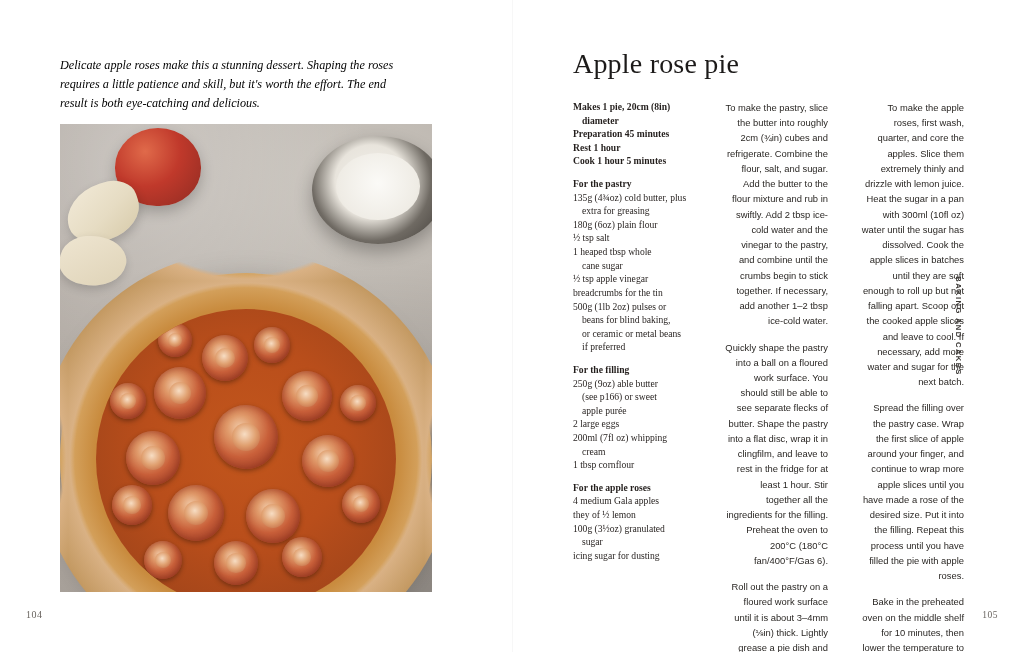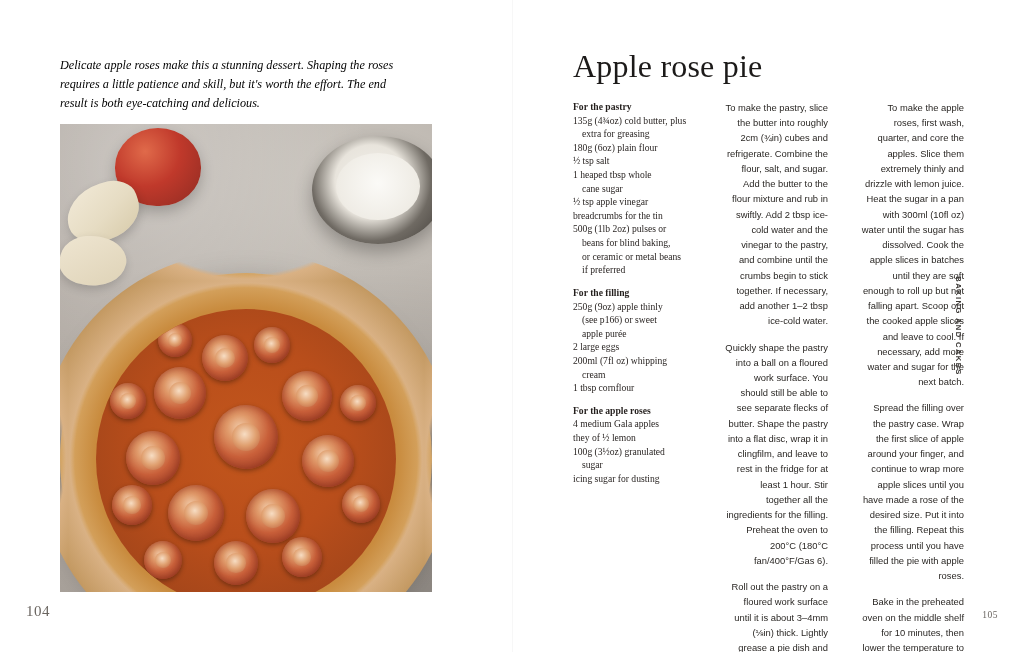--- a/index.html
+++ b/index.html
@@ -175,31 +175,31 @@
     height: 356px;
     border-radius: 50%;
     border: 30px solid transparent;
     background:
       radial-gradient(circle at 50% 50%, rgba(0,0,0,0) 0%, rgba(0,0,0,0) 68%, #d9b184 70%, #c49a63 82%, #a87b46 92%, #8a6136 100%);
   }
   .page-number-left {
     position: absolute;
     left: 26px;
     bottom: 32px;
-    font-size: 15px;
+    font-size: 10px;
     letter-spacing: 0.5px;
     color: #6a6560;
   }
   
   .recipe-title {
     position: absolute;
     left: 573px;
     top: 48px;
     font-family: "Liberation Serif", serif;
-    font-size: 32px;
+    font-size: 28px;
     font-weight: 400;
     letter-spacing: 0.2px;
     color: #1c1a19;
   }
   .columns {
     position: absolute;
     left: 573px;
     top: 100px;
     width: 392px;
     display: flex;
@@ -309,40 +309,47 @@
 
   <div class="page-number-left">104</div>
 
   <div class="gutter"></div>
 
   <div class="recipe-title">Apple rose pie</div>
 
   <div class="columns">
 
     <div class="col col-1">
+      <div class="blk">
+        <div class="bold ind">Makes 1 pie, 20cm (8in)</div>
+        <div class="bold hang">diameter</div>
+        <div class="bold">Preparation 45 minutes</div>
+        <div class="bold">Rest 1 hour</div>
+        <div class="bold">Cook 1 hour 5 minutes</div>
+      </div>
 
       <div class="blk">
         <div class="bold">For the pastry</div>
         <div>135g (4¾oz) cold butter, plus</div>
         <div class="hang">extra for greasing</div>
         <div>180g (6oz) plain flour</div>
         <div>½ tsp salt</div>
         <div>1 heaped tbsp whole</div>
         <div class="hang">cane sugar</div>
         <div>½ tsp apple vinegar</div>
         <div>breadcrumbs for the tin</div>
         <div>500g (1lb 2oz) pulses or</div>
         <div class="hang">beans for blind baking,</div>
         <div class="hang">or ceramic or metal beans</div>
         <div class="hang">if preferred</div>
       </div>
 
       <div class="blk">
         <div class="bold">For the filling</div>
-        <div>250g (9oz) apple thinly</div>
+        <div>250g (9oz) able butter</div>
         <div class="hang">(see p166) or sweet</div>
         <div class="hang">apple purée</div>
         <div>2 large eggs</div>
         <div>200ml (7fl oz) whipping</div>
         <div class="hang">cream</div>
         <div>1 tbsp cornflour</div>
       </div>
 
       <div class="blk">
         <div class="bold">For the apple roses</div>

